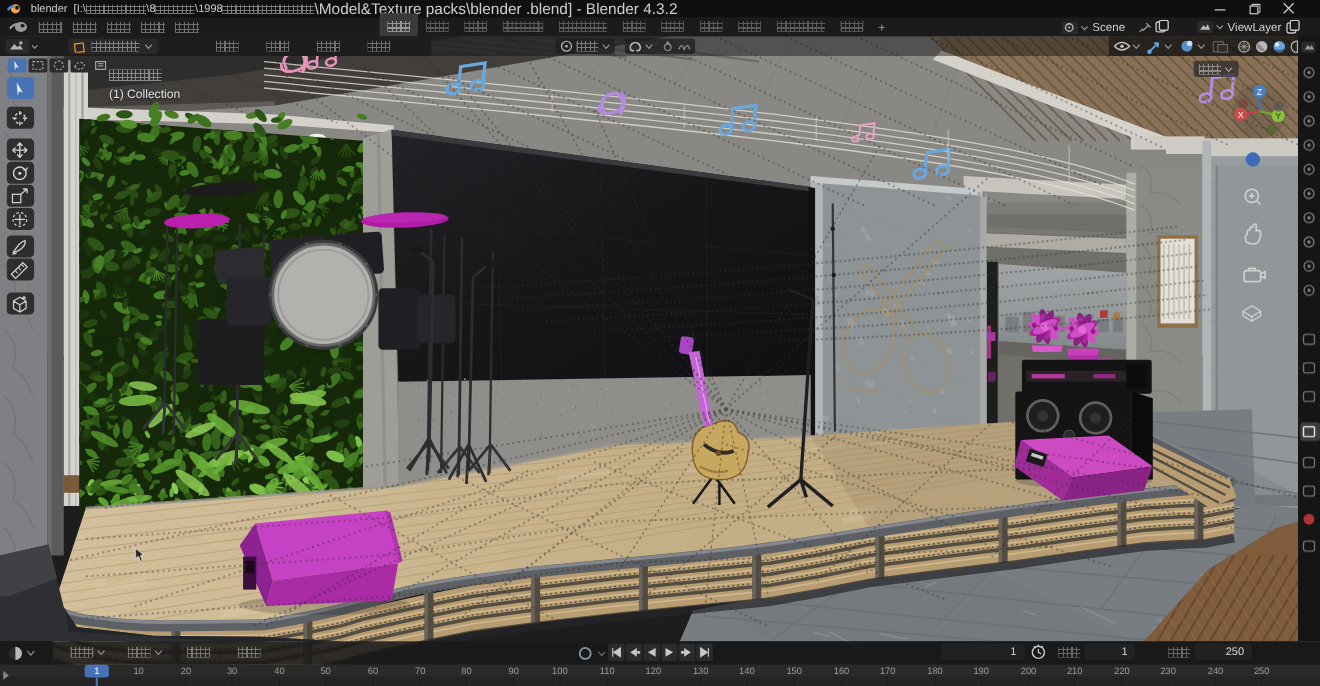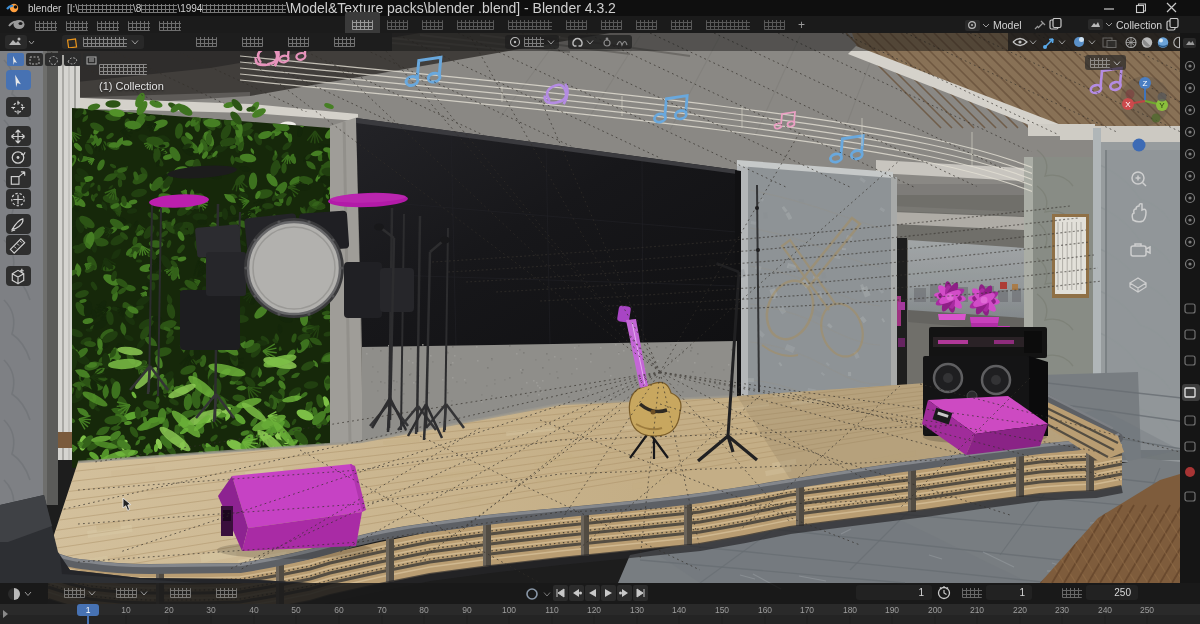--- a/index.html
+++ b/index.html
@@ -2350,21 +2350,21 @@
 <div class="row" style="left:6px;top:0;height:16px">
     <svg width="14" height="12" viewBox="0 0 14 12">
       <circle cx="8" cy="6" r="4.2" fill="#ff9f3e"></circle>
       <circle cx="9.5" cy="5" r="1.8" fill="#0f0f0f"></circle>
       <path d="M1,7 q3,-4 6,-3" stroke="#3e90d8" stroke-width="2.2" fill="none"></path>
     </svg>
     <span class="tx" style="font-size:10px;color:#cfcfcf;margin-left:8px">blender&nbsp;&nbsp;[I:\</span>
     <i class="z" style="width:55.0px;height:9px;color:#cfcfcf;opacity:0.55;"></i>
     <span class="tx" style="font-size:10px;color:#cfcfcf">\8 </span>
     <i class="z" style="width:36.0px;height:9px;color:#cfcfcf;opacity:0.55;"></i>
-    <span class="tx" style="font-size:10px;color:#cfcfcf">\1994 </span>
+    <span class="tx" style="font-size:10px;color:#cfcfcf">\1998 </span>
     <i class="z" style="width:83.5px;height:9px;color:#cfcfcf;opacity:0.55;"></i>
     <span class="tx" style="font-size:14px;color:#cfcfcf">\Model&amp;Texture packs\blender .blend] - Blender 4.3.2</span>
   </div>
 <div class="row" style="right:22px;top:0;height:16px;gap:20px;color:#c9c9c9">
     <svg width="11" height="11">
       <line x1="0" y1="6" x2="10" y2="6" stroke="#c9c9c9" stroke-width="1.2"></line>
     </svg>
     <svg width="11" height="11">
       <rect x="1.5" y="2.5" width="7" height="7" fill="none" stroke="#c9c9c9" stroke-width="1.1"></rect>
       <path d="M3.5,2.5 v-1.5 h7 v7 h-1.5" fill="none" stroke="#c9c9c9" stroke-width="1.1"></path>
@@ -2400,34 +2400,34 @@
     <span style="padding:3px 7px 4px"><i class="z" style="width:21.0px;height:10px;color:#9b9b9b;opacity:0.49;"></i></span>
     <span style="color:#9b9b9b;font-size:12px;padding:0 6px">+</span>
   </div>
 <div class="row" style="left:965px;top:16px;height:17px;gap:4px">
     <svg width="24" height="12">
       <rect x="0" y="1" width="15" height="11" rx="2" fill="#2a2a2a"></rect>
       <circle cx="7" cy="6" r="3.4" fill="none" stroke="#b9b9b9" stroke-width="1.2"></circle>
       <circle cx="7" cy="6" r="1" fill="#b9b9b9"></circle>
       <path d="M18,5 l3,3 3,-3" stroke="#9a9a9a" fill="none"></path>
     </svg>
-    <span class="tx" style="font-size:10.5px;color:#d2d2d2">Model</span>
+    <span class="tx" style="font-size:10.5px;color:#d2d2d2">Scene</span>
     <svg width="40" height="13" style="margin-left:6px">
       <path d="M6,10 l5,-5 m-2,-2 l4,4 m-7,1 l-3,3" stroke="#9a9a9a" stroke-width="1.2" fill="none"></path>
       <rect x="18" y="2" width="8" height="9" rx="1.5" fill="none" stroke="#c9c9c9" stroke-width="1.2"></rect>
       <rect x="21" y="0.5" width="8" height="9" rx="1.5" fill="#1b1b1b" stroke="#c9c9c9" stroke-width="1.2"></rect>
     </svg>
   </div>
 <div class="row" style="left:1088px;top:16px;height:17px;gap:4px">
     <svg width="24" height="13">
       <rect x="0" y="1" width="15" height="11" rx="2" fill="#2a2a2a"></rect>
       <path d="M3,9 l3,-4 2,2 2,-3 2,5 Z" fill="#b9b9b9"></path>
       <path d="M18,5 l3,3 3,-3" stroke="#9a9a9a" fill="none"></path>
     </svg>
-    <span class="tx" style="font-size:10.5px;color:#d2d2d2">Collection</span>
+    <span class="tx" style="font-size:10.5px;color:#d2d2d2">ViewLayer</span>
     <svg width="14" height="13">
       <rect x="1" y="3" width="8" height="9" rx="1.5" fill="none" stroke="#c9c9c9" stroke-width="1.2"></rect>
       <rect x="4" y="0.5" width="8" height="9" rx="1.5" fill="#1b1b1b" stroke="#c9c9c9" stroke-width="1.2"></rect>
     </svg>
   </div>
 <div class="abs" style="left:0;top:33px;width:1180px;height:18px;background:rgba(18,18,18,.45)"></div>
 <div class="abs" style="left:0;top:33px;width:392px;height:18px;background:#1d1d1d"></div>
 <div class="abs" style="left:1008px;top:33px;width:172px;height:18px;background:rgba(24,24,24,.72)"></div>
 <div class="row" style="left:5px;top:35px;height:14px;gap:2px">
     <svg width="30" height="14">

